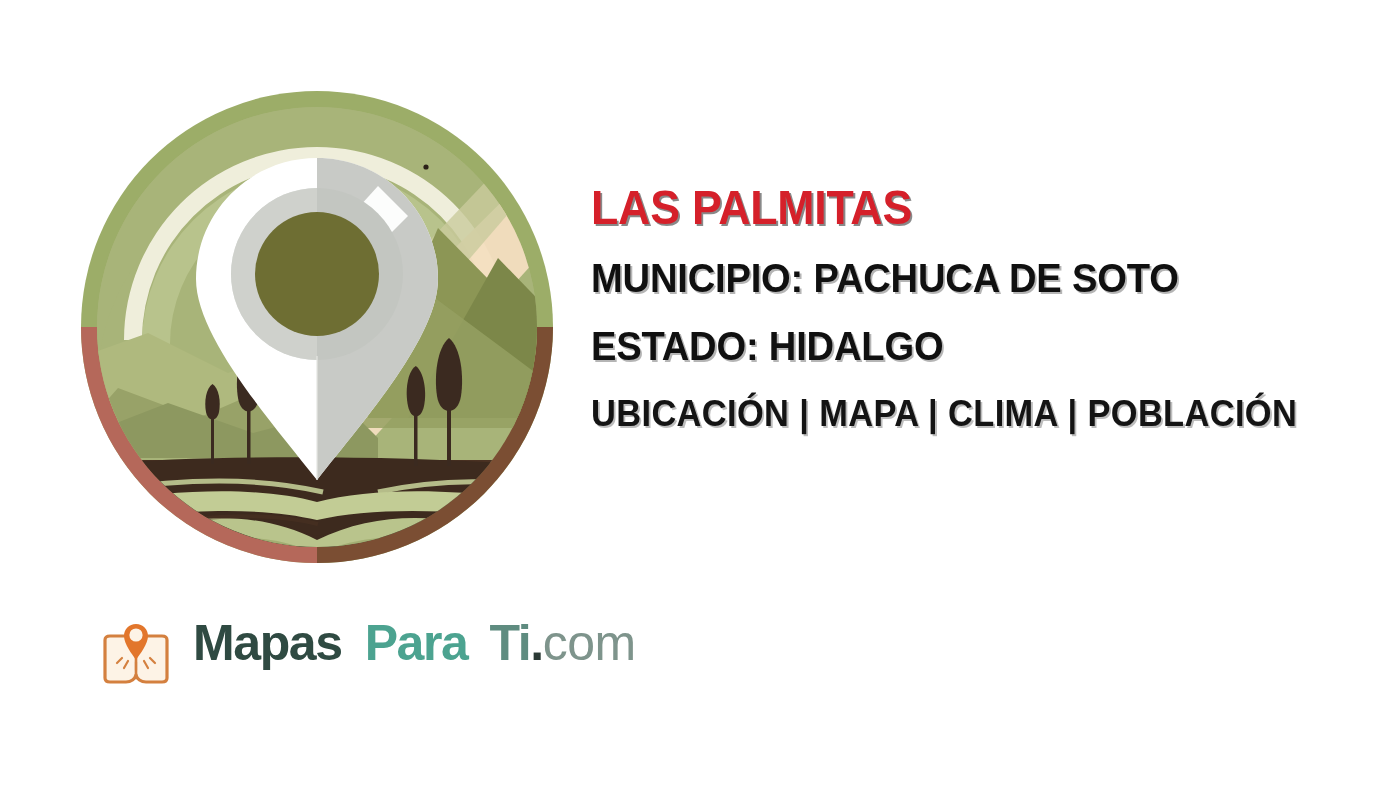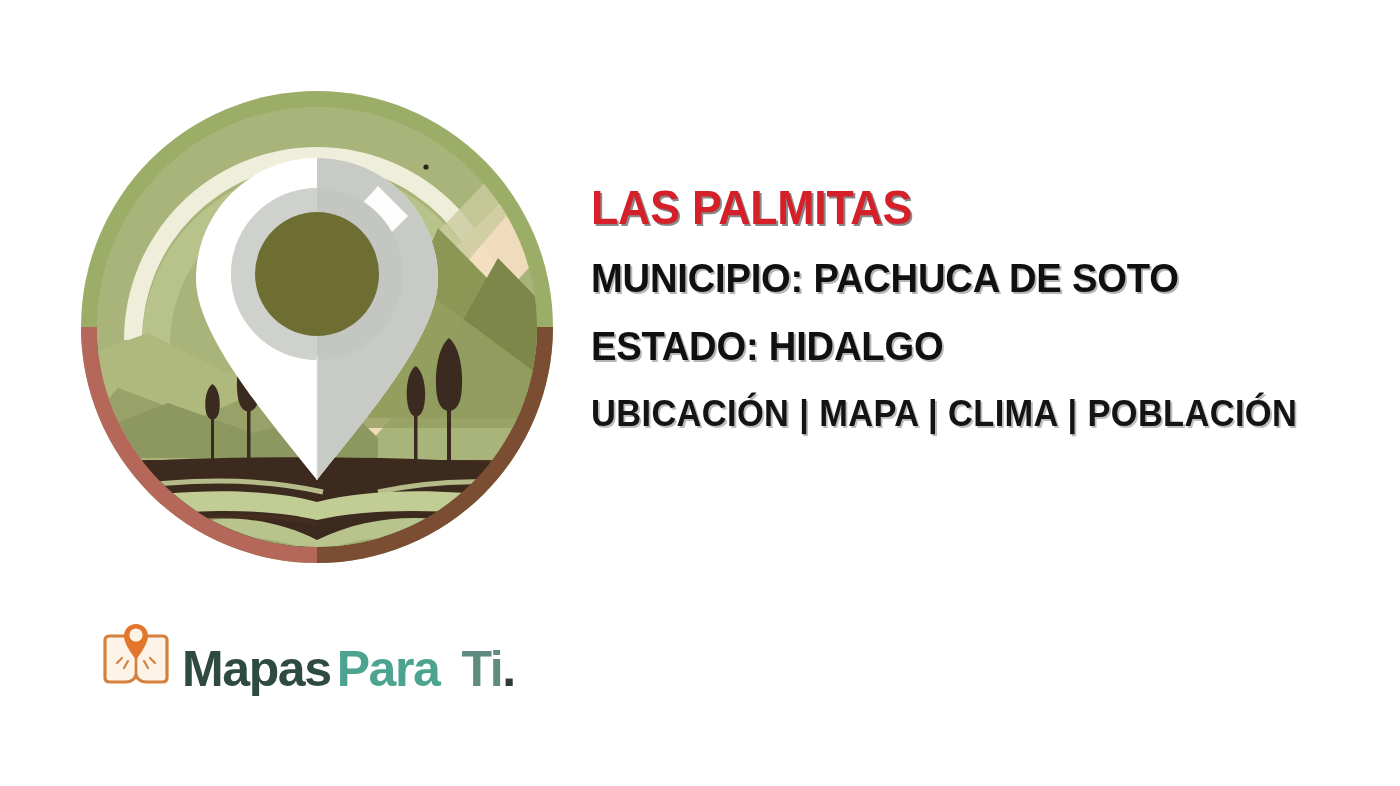--- a/index.html
+++ b/index.html
@@ -74,35 +74,35 @@
     text-shadow: 2px 2px 0 rgba(90,90,90,0.40);
     letter-spacing: 0.4px;
   }
 
   
   #brand-logo {
     position: absolute;
     left: 98px;
     top: 618px;
     display: flex;
-    align-items: flex-end;
-    gap: 8px;
+    align-items: flex-start;
+    gap: 19px;
   }
   #book-icon-svg { display: block; width: 76px; height: 76px; }
   #brand-wordmark {
     font-family: "Liberation Sans", sans-serif;
     font-size: 50px;
     letter-spacing: -1.4px;
     line-height: 1;
     white-space: nowrap;
     display: flex;
     align-items: baseline;
   }
   .wm-mapas { font-weight: bold; color: #2F4A42; }
-  .wm-para  { font-weight: bold; color: #4CA390; margin-left: 6px; }
+  .wm-para  { font-weight: bold; color: #4CA390; margin-left: 23px; }
   .wm-ti    { font-weight: bold; color: #5F8C80; margin-left: 22px; }
   .wm-dot   { font-weight: bold; color: #2B3A35; }
   .wm-com   { font-weight: normal; color: #7E948C; letter-spacing: -0.5px; }
 </style>
 </head>
 <body>
 
 <div id="card">
 
   <div id="emblem-wrap">
@@ -223,16 +223,17 @@
       <path d="M 38 6 C 31 6, 26 11, 26 18 C 26 26, 34 36, 38 42
                C 42 36, 50 26, 50 18 C 50 11, 45 6, 38 6 Z" fill="#E2762C"></path>
       <circle cx="38" cy="17" r="6.6" fill="#FDF3E6"></circle>
     </svg>
 
     <div id="brand-wordmark">
       <span class="wm-mapas">Mapas</span>
       <span class="wm-para">Para</span>
       <span class="wm-ti">Ti</span>
       <span class="wm-dot">.</span>
+      <span class="wm-com">com</span>
     </div>
   </div>
 
 </div>
 
 </body></html>

